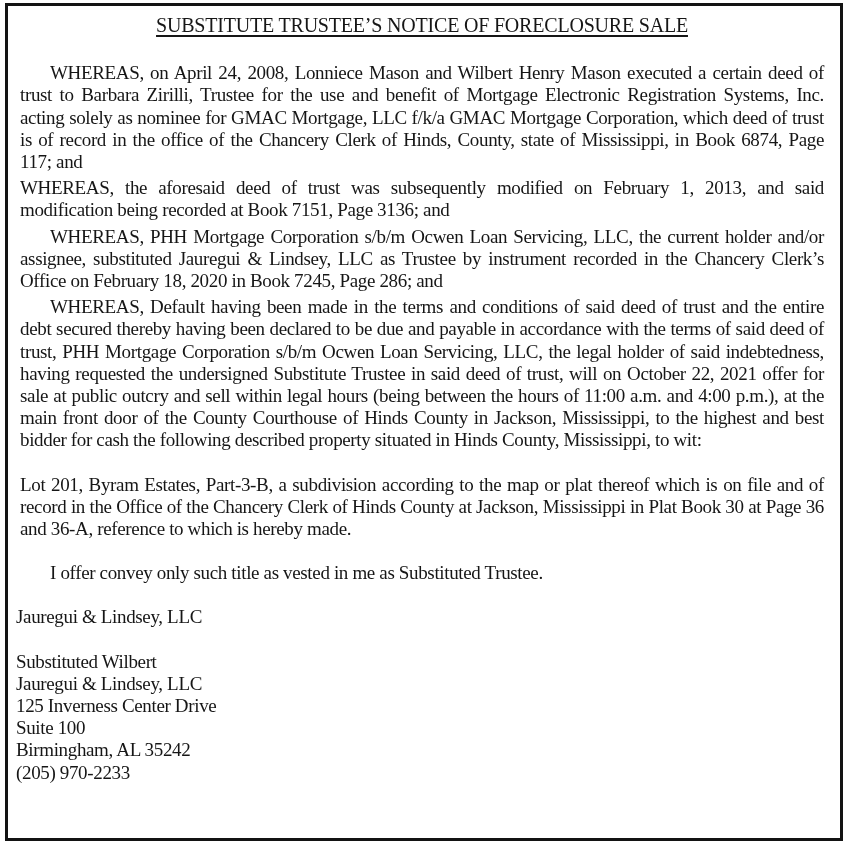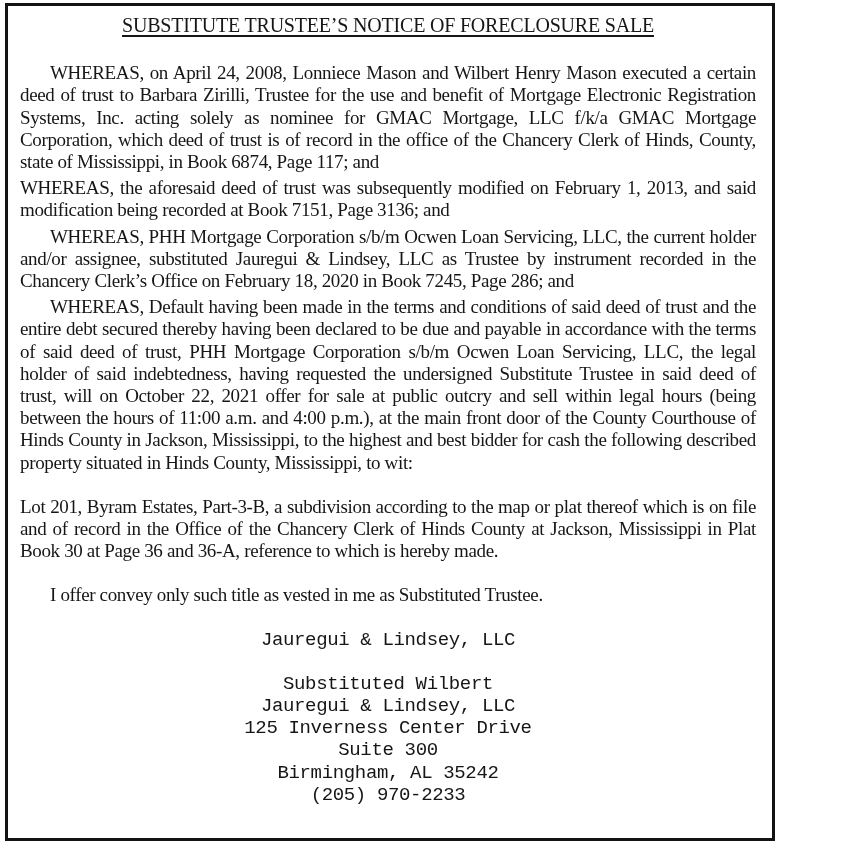--- a/index.html
+++ b/index.html
@@ -13,21 +13,21 @@
     position: relative;
     background: #ffffff;
     font-family: "Liberation Serif", "DejaVu Serif", serif;
     color: #161616;
     overflow: hidden;
   }
   .notice-frame {
     position: absolute;
     left: 5px;
     top: 3px;
-    width: 770px;
+    width: 838px;
     height: 838px;
     border: 3px solid #131313;
     background: #ffffff;
     padding: 6px 12px 0 8px;
   }
   .doc {
     font-size: 19px;
     letter-spacing: -0.35px;
     line-height: 22.2px;
   }
@@ -44,23 +44,22 @@
     margin: 4px;
     text-align: justify;
   }
   .para.indent {
     text-indent: 30px;
   }
   .gap {
     margin-top: 22px;
   }
   .line {
-    text-align: center;
+    text-align: left;
     line-height: 22.2px;
-    font-family: Liberation Mono, monospace;
   }
 </style>
 </head>
 <body>
 
 <div class="notice-frame">
   <div class="doc">
 
     <h1 class="title">SUBSTITUTE TRUSTEE’S NOTICE OF FORECLOSURE SALE</h1>
 
@@ -75,20 +74,20 @@
     <p class="para gap">Lot 201, Byram Estates, Part-3-B, a subdivision according to the map or plat thereof which is on file and of record in the Office of the Chancery Clerk of Hinds County at Jackson, Mississippi in Plat Book 30 at Page 36 and 36-A, reference to which is hereby made.</p>
 
     <p class="para indent gap">I offer convey only such title as vested in me as Substituted Trustee.</p>
 
     <div class="line gap">Jauregui &amp; Lindsey, LLC</div>
 
     <div class="gap">
       <div class="line">Substituted Wilbert</div>
       <div class="line">Jauregui &amp; Lindsey, LLC</div>
       <div class="line">125 Inverness Center Drive</div>
-      <div class="line">Suite 300</div>
+      <div class="line">Suite 100</div>
       <div class="line">Birmingham, AL 35242</div>
       <div class="line">(205) 970-2233</div>
     </div>
 
 
   </div>
 </div>
 
 </body></html>

